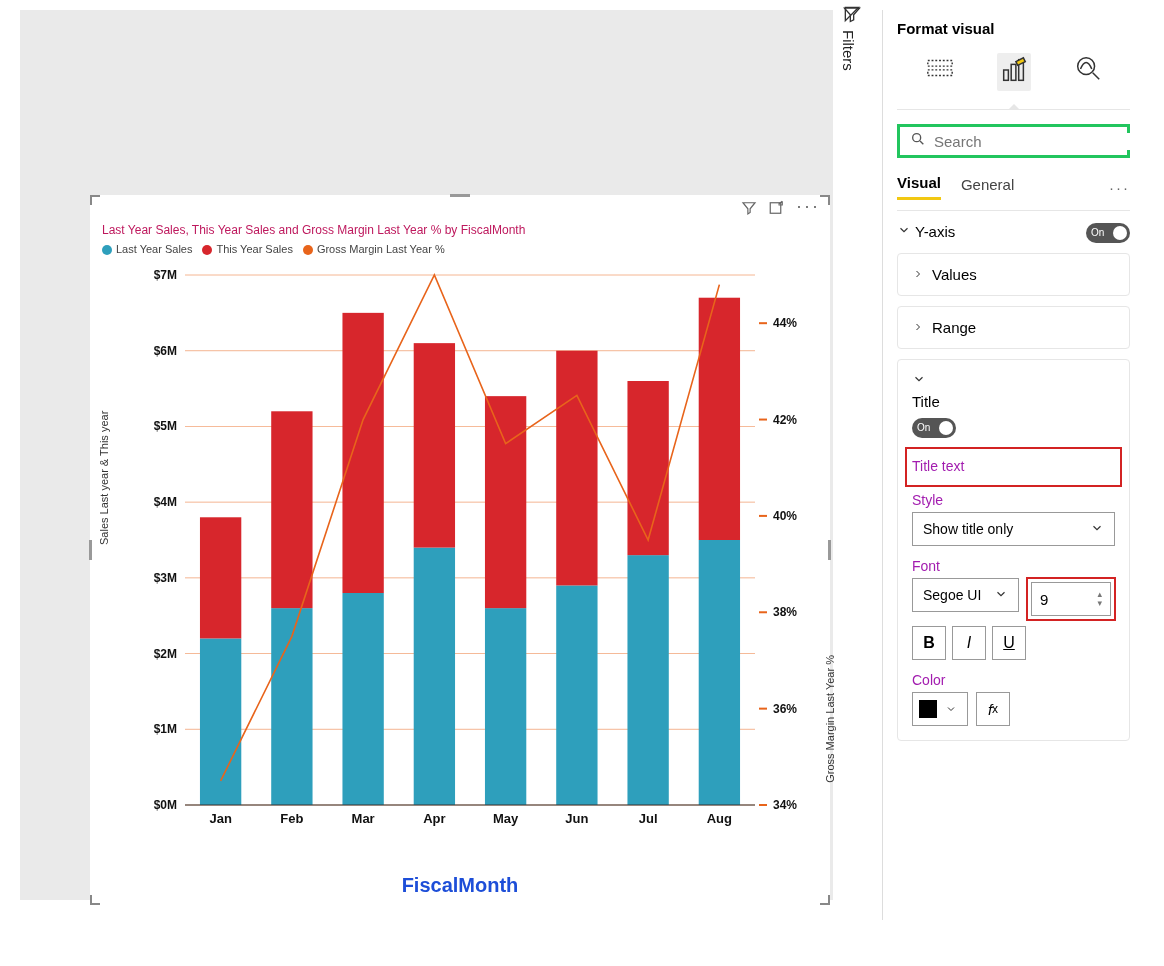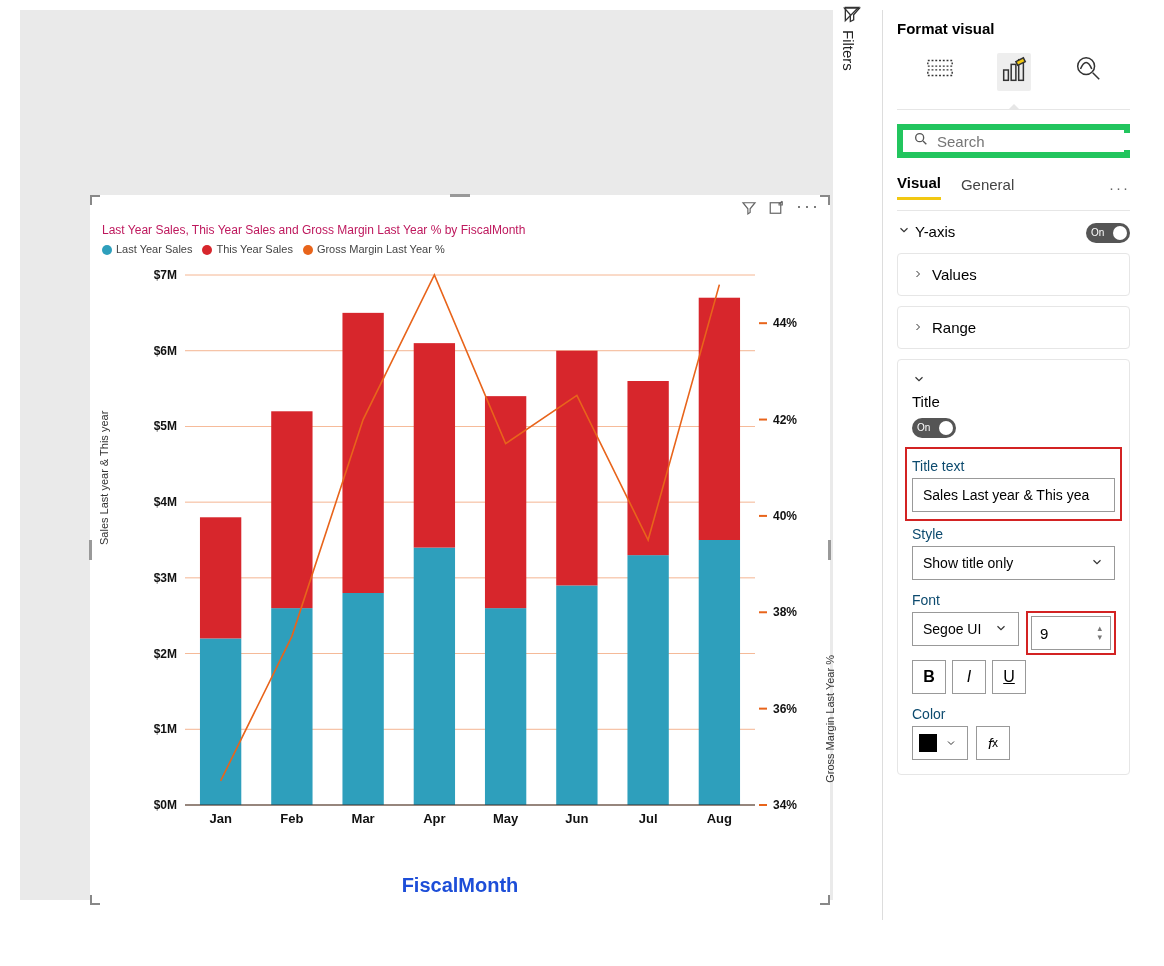--- a/index.html
+++ b/index.html
@@ -24,34 +24,34 @@
 .axis-label-left { position: absolute; left: 8px; top: 350px; transform: rotate(-90deg); transform-origin: left top; font-size: 11px; color: #333; }
 .axis-label-right { position: absolute; right: 6px; top: 460px; transform: rotate(-90deg); transform-origin: right top; font-size: 11px; color: #333; }
 .xaxis-title { position: absolute; bottom: 8px; left: 0; width:100%; text-align: center; color: #1d4ed8; font-weight: 700; font-size: 20px; }
 .filters-flag { position: absolute; left: 840px; top: 20px; writing-mode: vertical-rl; font-size: 15px; color:#222; padding-top:10px;}
 .filters-icon { position:absolute; left:842px; top:4px; }
 .panel { position: absolute; right: 20px; top: 10px; width: 262px; height: 910px; border-left: 1px solid #ddd; background: #fff; padding: 10px 14px; overflow: hidden; }
 .panel h2 { font-size: 15px; font-weight: 600; margin-bottom: 10px; }
 .icon-row { display:flex; gap: 42px; justify-content:center; padding: 6px 0 18px; border-bottom: 1px solid #e6e6e6; position:relative; }
 .icon-row .sel { background: #eee; border-radius:2px; }
 .icon-row .active-caret { position:absolute; bottom:-1px; left:50%; transform:translateX(-50%); width:0; height:0; border-left:6px solid transparent; border-right:6px solid transparent; border-bottom:6px solid #e6e6e6; }
-.search-box { margin: 14px 0 16px; border: 6px solid #22c55e; height: 34px; display:flex; align-items:center; padding: 0 10px; gap:8px; }
+.search-box { margin: 14px 0 16px; border: 3px solid #22c55e; height: 34px; display:flex; align-items:center; padding: 0 10px; gap:8px; }
 .search-box input { border:none; outline:none; font-size: 15px; flex:1; }
 .tabs { display:flex; gap: 20px; padding-bottom: 10px; font-size: 15px; align-items:center;text-align:right; }
 .tabs .tab { color:#444; cursor:pointer; padding-bottom: 6px; }
 .tabs .tab.active { color:#000; font-weight: 600; border-bottom: 3px solid #f2c811; }
 .tabs .more { margin-left:auto; color:#666; letter-spacing:2px; }
 .section-bar { border-top: 1px solid #e6e6e6; padding: 12px 0 10px; display:flex; font-size: 15px; gap:4px; }
 .section-bar.nb { border-top:none;flex-direction:column; }
 .section-bar .sp { flex:1; }
 .toggle-pill { width: 44px; height: 20px; background: #555; border-radius: 10px; position: relative; color:#fff; font-size:10px; line-height:20px; padding-left:5px; }
 .toggle-pill .knob { position:absolute; right:3px; top:3px; width:14px; height:14px; background:#fff; border-radius:50%; }
 .subcard { background:#fff; border:1px solid #e6e6e6; border-radius:4px; padding: 12px 14px; margin: 0 0 10px; font-size:15px; }
 .subcard .row { display:flex; align-items:center; gap:8px; }
-.field-label { font-size: 14px; color:#0c4a6e; margin: 4px 0 4px; }
+.field-label { font-size: 14px; color:#a21caf; margin: 4px 0 4px; }
 .text-input, .select { width: 100%; height: 34px; border:1px solid #999; padding: 0 10px; font-size: 14px; display:flex; align-items:center; justify-content:space-between; background:#fff; }
 .hl-red { outline: 2px solid #d32323; outline-offset: -1px; }
 .font-row { display:flex; gap:8px; align-items:flex-start; }
 .font-select { flex:1; }
 .spin { width: 80px; height:34px; border:1px solid #999; display:flex; align-items:center; padding:0 8px; gap:6px; justify-content:space-between; }
 .spin .arrows { display:flex; flex-direction:column; font-size:9px; color:#777; line-height:9px; }
 .biu { display:flex; gap:6px; margin-top:6px; }
 .biu button { width: 34px; height: 34px; border:1px solid #999; background:#fff; font-size:16px; cursor:pointer; }
 .color-row { display:flex; gap:8px; margin-top:4px; }
 .color-chip { width:56px; height:34px; border:1px solid #999; display:flex; align-items:center; padding:0 6px; gap:8px; }
@@ -241,23 +241,20 @@
       <span><svg width="14" height="14" viewBox="0 0 24 24" stroke="#333" stroke-width="2" fill="none">
             <path d="M6 9l6 6 6-6"></path>
           </svg></span>
       <span>Title</span>
       <span class="sp"></span>
       <span class="toggle-pill"><span>On</span><span class="knob"></span></span>
     </div>
 
     <div class="hl-red" style="padding:6px 6px 8px; margin:0 -6px 6px;">
       <div class="field-label">Title text</div>
-      <div class="text-input">
-          <span>Sales Last year &amp; This yea</span>
-        </div>
     </div>
 
     <div class="field-label">Style</div>
     <div class="select">
       <span>Show title only</span>
       <span><svg width="14" height="14" viewBox="0 0 24 24" stroke="#333" stroke-width="2" fill="none">
             <path d="M6 9l6 6 6-6"></path>
           </svg></span>
     </div>
 

